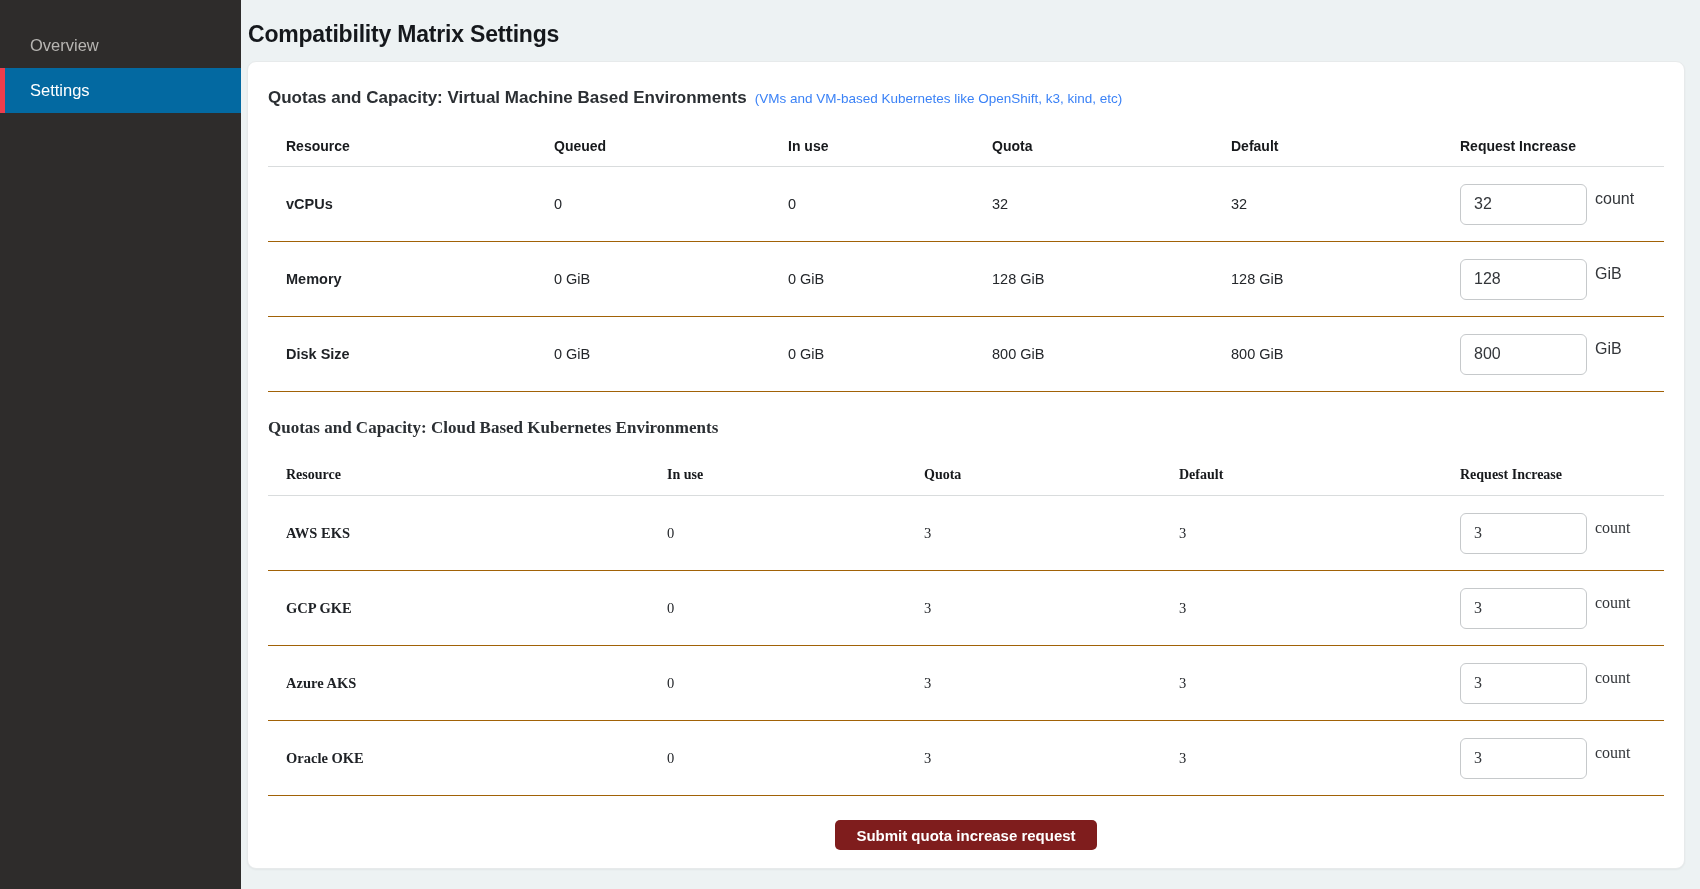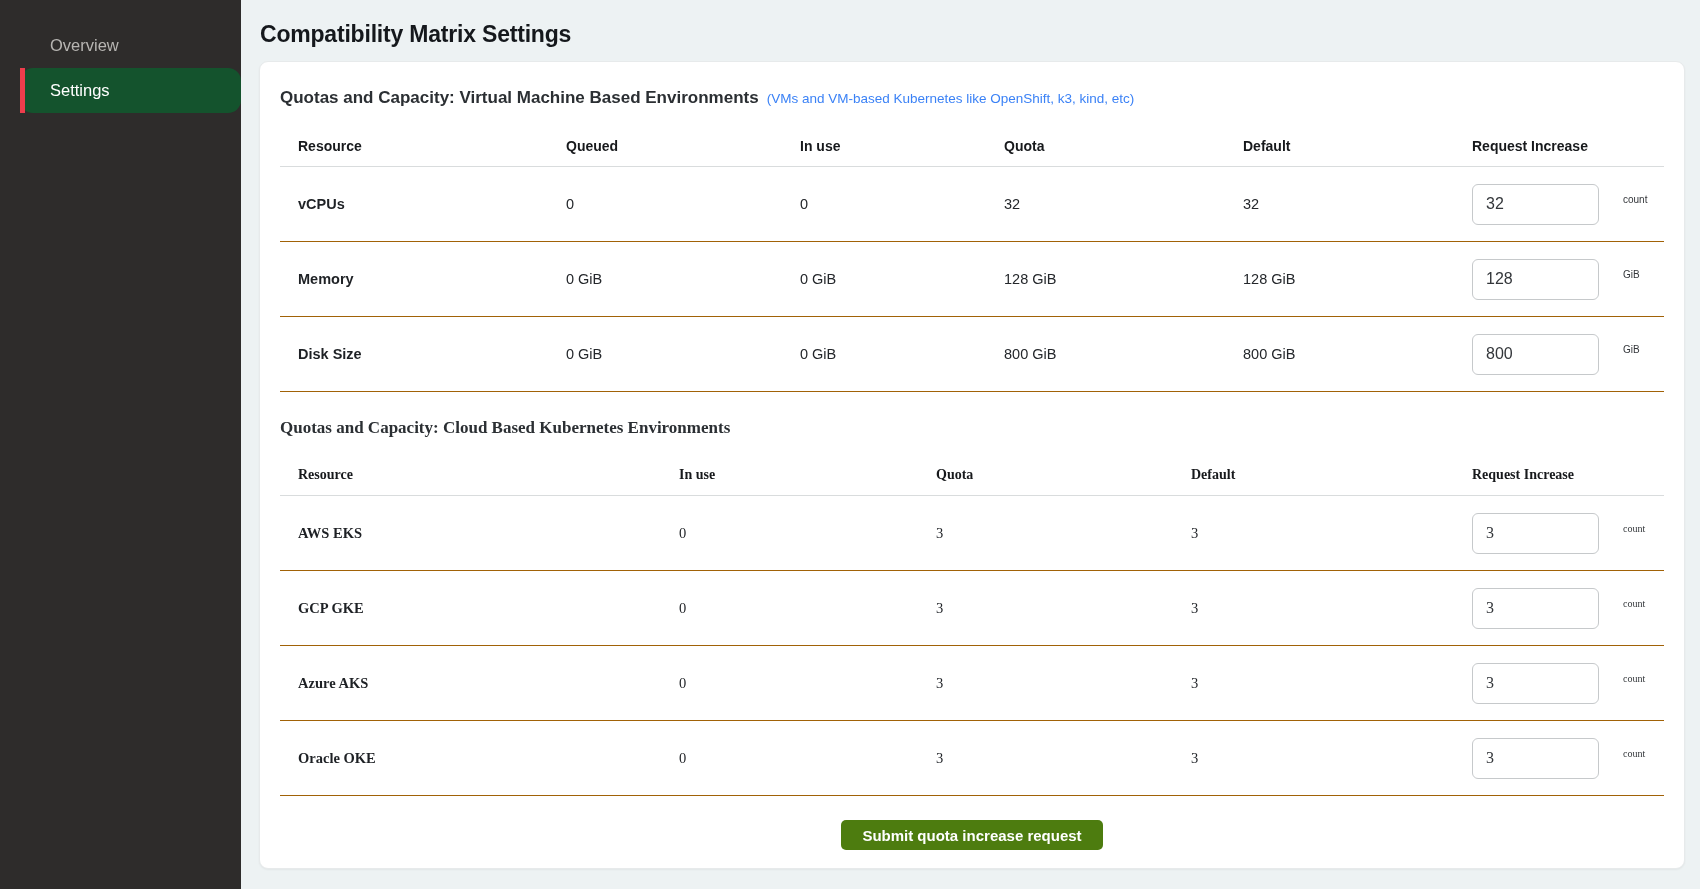--- a/index.html
+++ b/index.html
@@ -9,45 +9,43 @@
     background: #edf2f3;
     font-family: "Liberation Sans", "DejaVu Sans", sans-serif;
     overflow: hidden;
   }
   
   .sidebar {
     position: fixed; left: 0; top: 0; bottom: 0;
     width: 241px;
     background: #2e2c2b;
     padding-top: 23px;
-    padding-left: 20px;
   }
   .nav-item {
     position: relative;
     height: 45px;
     display: flex; align-items: center;
     padding-left: 30px;
     color: #b7b5b2;
     font-size: 16.5px;
     cursor: pointer;
   }
   .nav-item.active {
-    background: #14532d;
+    background: #0369a1;
     color: #ffffff;
-    border-radius: 13px;
   }
   .active-bar {
     position: absolute; left: 0; top: 0; bottom: 0;
     width: 5px;
     background: #ee3d4c;
   }
   
   .main {
     margin-left: 241px;
-    padding: 20px 15px 0 18px;
+    padding: 20px 15px 0 6px;
   }
   .page-title {
     margin: 0 0 0 1px;
     font-size: 23px;
     font-weight: 700;
     color: #15181c;
     letter-spacing: -0.2px;
     line-height: 28px;
   }
   .card {
@@ -99,30 +97,30 @@
     border: 1px solid #c6c9cb;
     border-radius: 6px;
     background: #fff;
     font-family: inherit;
     font-size: 16px;
     color: #33363a;
     padding: 0 8px 0 13px;
     outline: none;
   }
   .unit {
-    margin-left: 24px;
-    font-size: 10px;
+    margin-left: 8px;
+    font-size: 16px;
     color: #33363a;
     position: relative;
     top: -5px;
   }
   
   .button-row { display: flex; justify-content: center; margin-top: 24px; }
   .submit-btn {
-    background: #4d7c0f;
+    background: #7f1d1d;
     color: #ffffff;
     border: none;
     border-radius: 5px;
     height: 30px;
     padding: 0 21px;
     font-family: inherit;
     font-size: 15px;
     font-weight: 700;
     display: flex; align-items: center;
     cursor: pointer;

